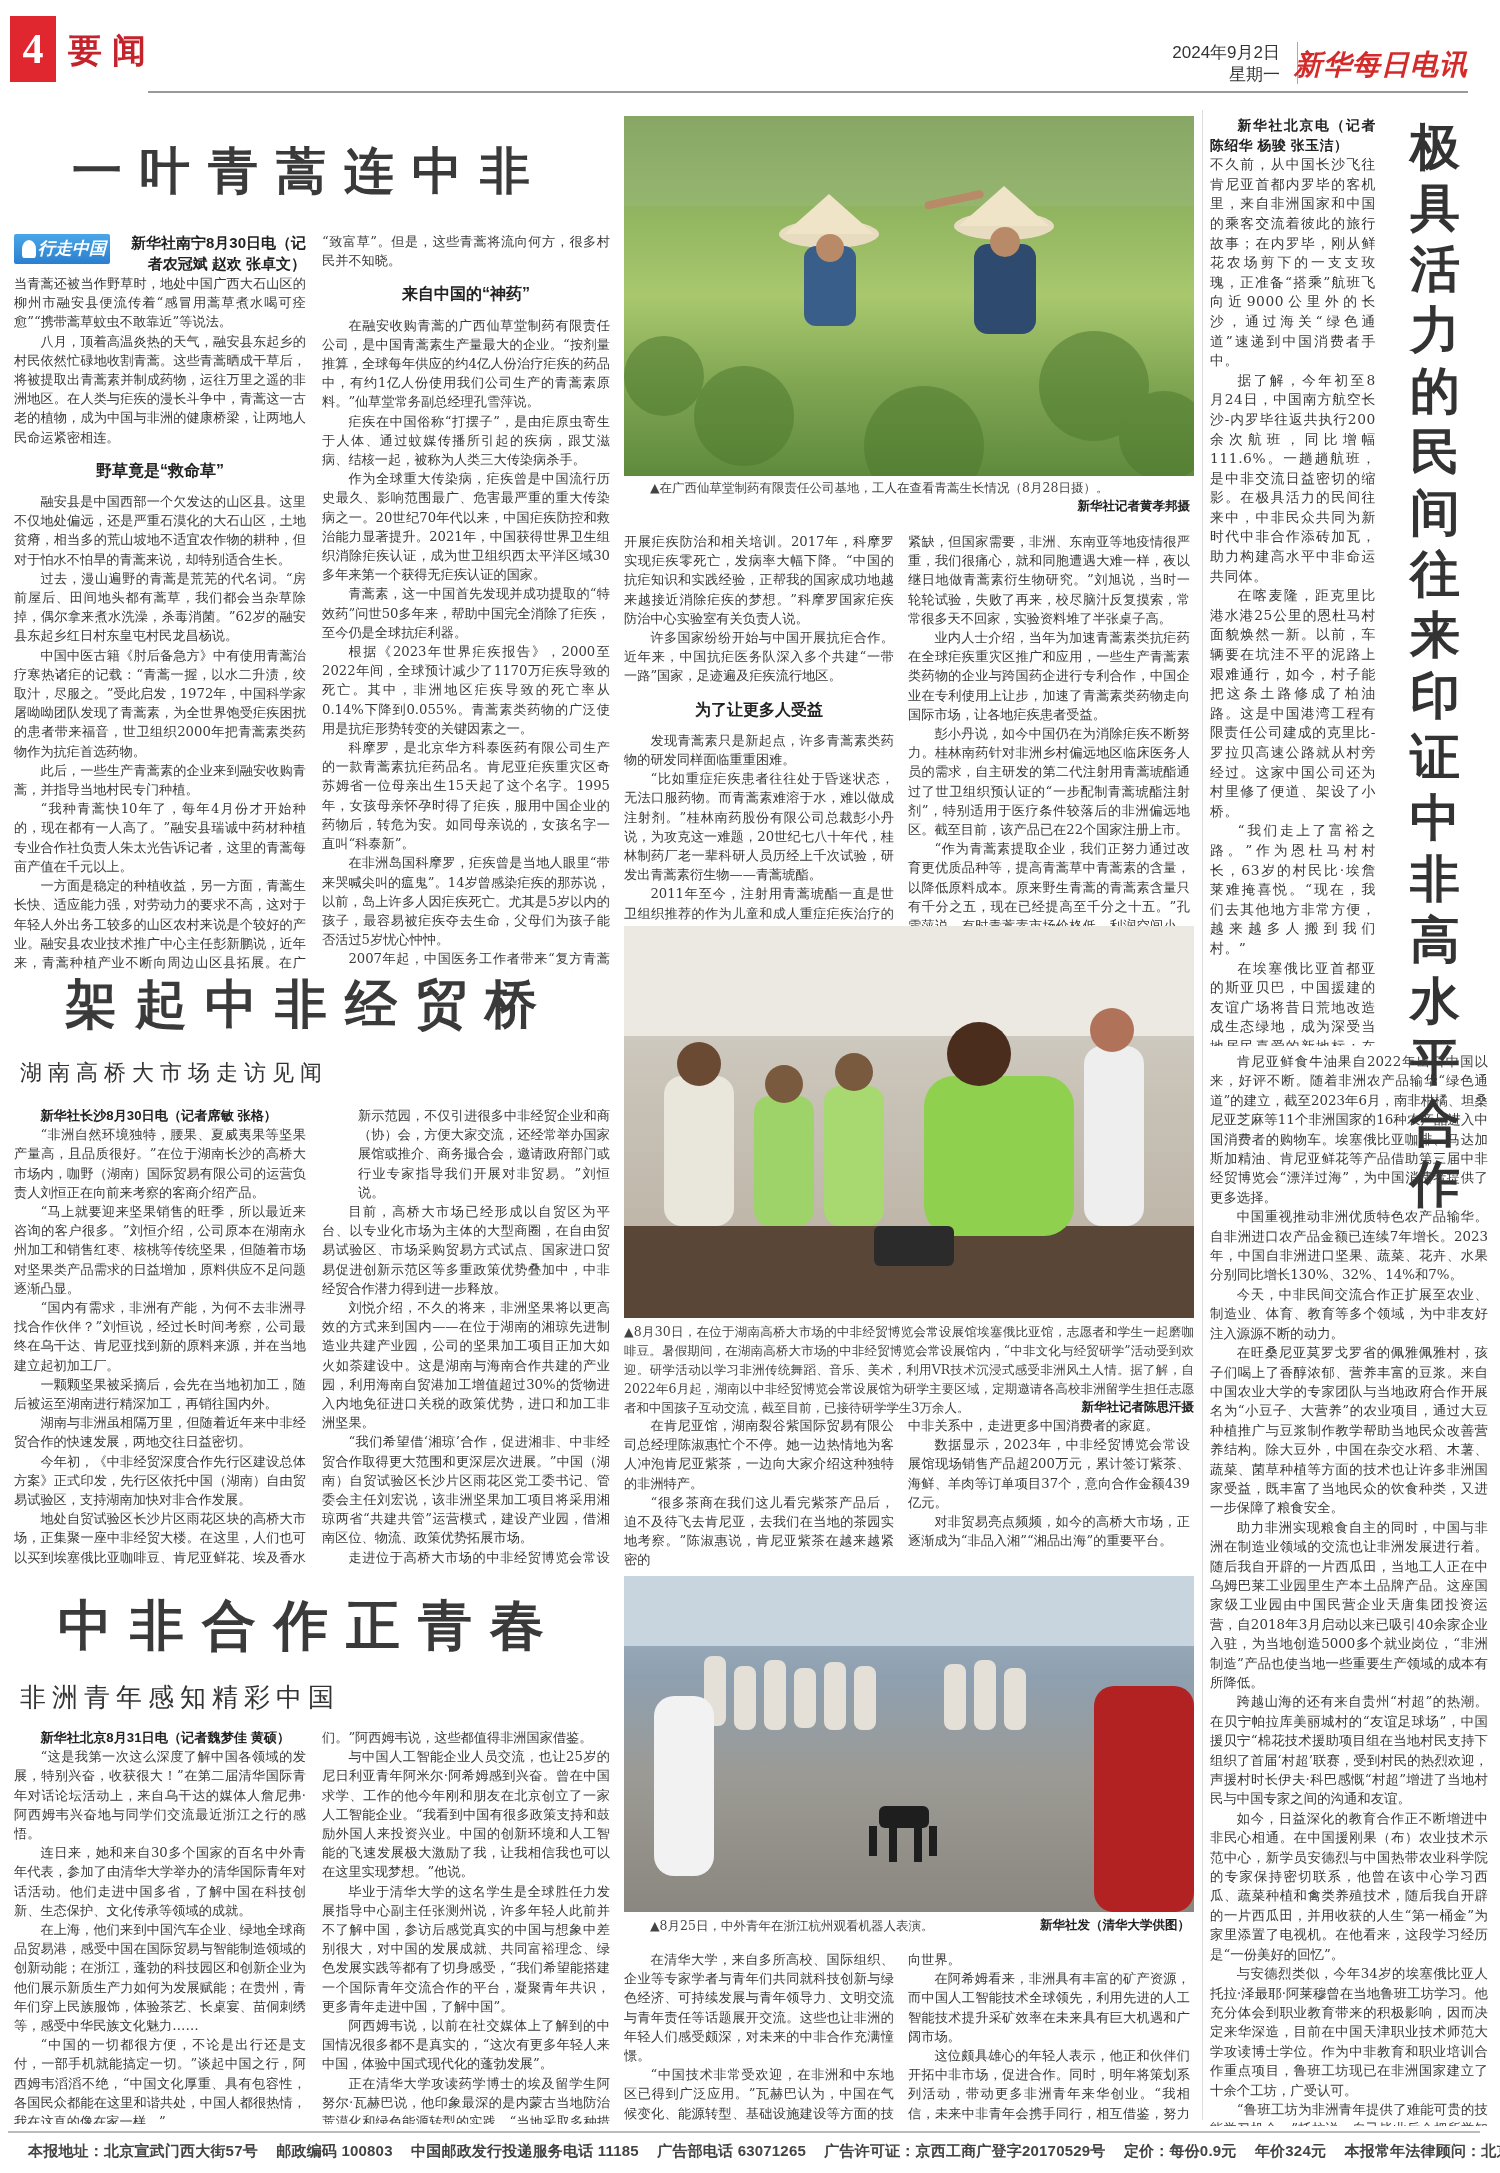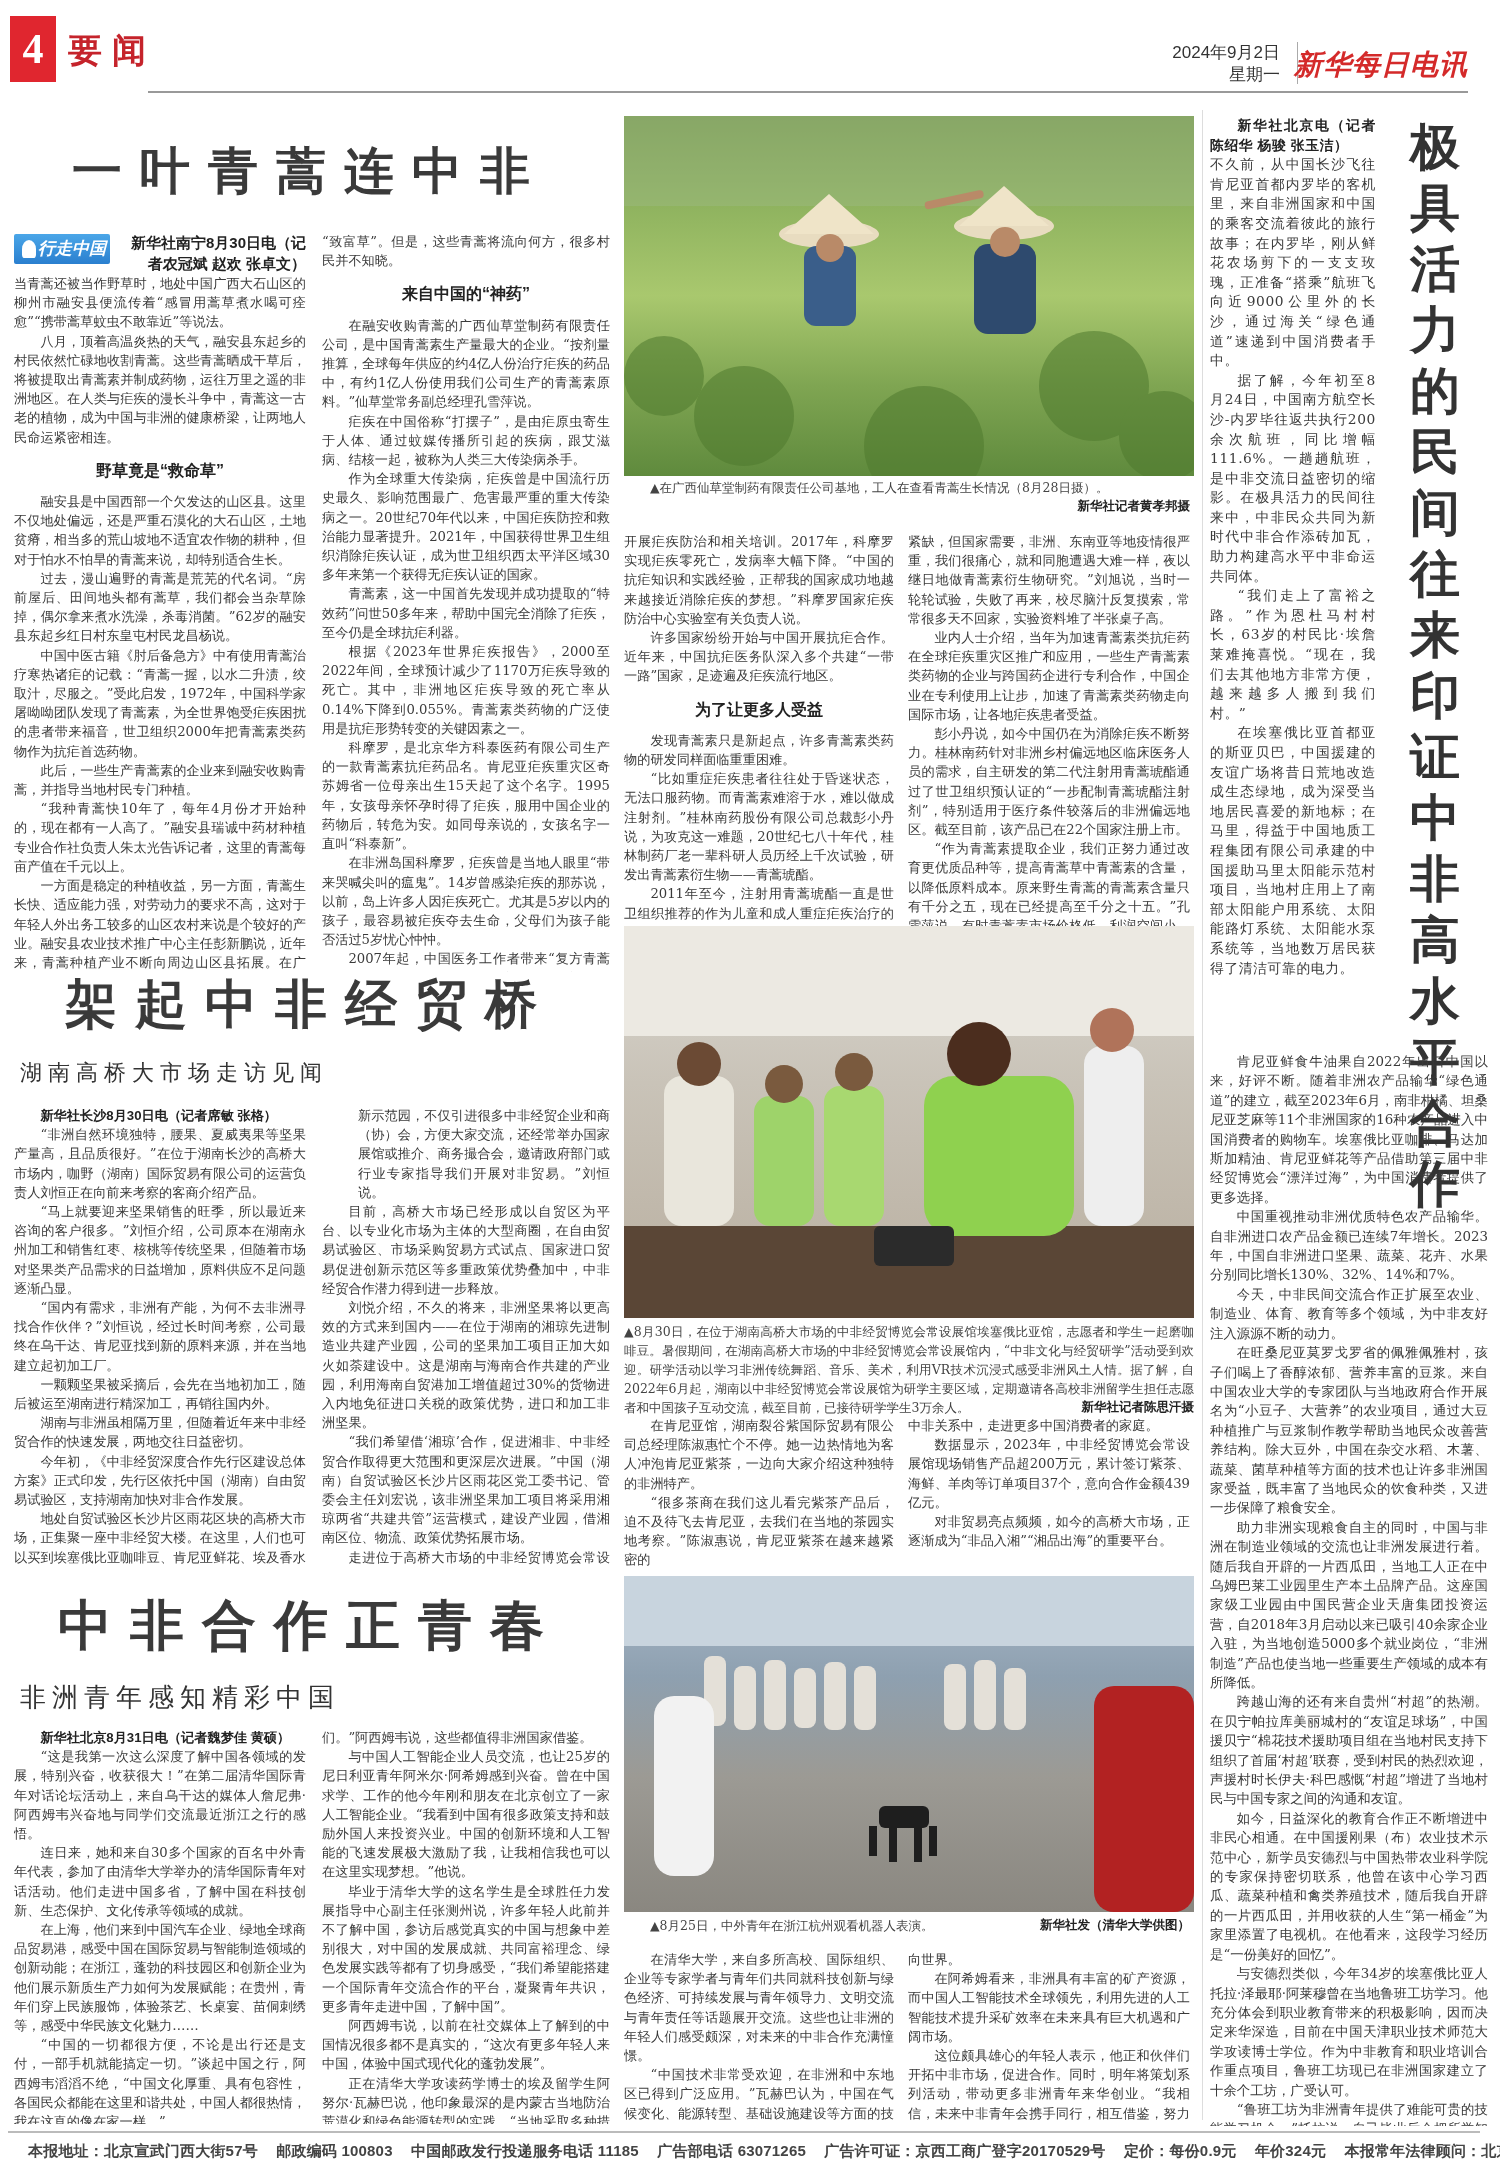--- a/index.html
+++ b/index.html
@@ -247,20 +247,21 @@
 <div class="col-text" style="position:absolute; left:908px; top:1950px; width:282px; height:176px;">
   <p style="text-indent:0;">向世界。</p>
   <p>在阿希姆看来，非洲具有丰富的矿产资源，而中国人工智能技术全球领先，利用先进的人工智能技术提升采矿效率在未来具有巨大机遇和广阔市场。</p>
   <p>这位颇具雄心的年轻人表示，他正和伙伴们开拓中非市场，促进合作。同时，明年将策划系列活动，带动更多非洲青年来华创业。“我相信，未来中非青年会携手同行，相互借鉴，努力探索更多合作，促进共赢发展。”</p>
 </div>
 
 <div class="col-text" style="position:absolute; left:1210px; top:116px; width:166px; height:930px; font-size:13.8px; line-height:19.6px; letter-spacing:0.6px;">
   <div class="lead" style="text-indent:2em;">新华社北京电（记者陈绍华 杨骏 张玉洁）</div>
   <p style="text-indent:0;">不久前，从中国长沙飞往肯尼亚首都内罗毕的客机里，来自非洲国家和中国的乘客交流着彼此的旅行故事；在内罗毕，刚从鲜花农场剪下的一支支玫瑰，正准备“搭乘”航班飞向近9000公里外的长沙，通过海关“绿色通道”速递到中国消费者手中。</p>
   <p>据了解，今年初至8月24日，中国南方航空长沙-内罗毕往返共执行200余次航班，同比增幅111.6%。一趟趟航班，是中非交流日益密切的缩影。在极具活力的民间往来中，中非民众共同为新时代中非合作添砖加瓦，助力构建高水平中非命运共同体。</p>
+  <p>在喀麦隆，距克里比港水港25公里的恩杜马村面貌焕然一新。以前，车辆要在坑洼不平的泥路上艰难通行，如今，村子能把这条土路修成了柏油路。这是中国港湾工程有限责任公司建成的克里比-罗拉贝高速公路就从村旁经过。这家中国公司还为村里修了便道、架设了小桥。</p>
   <p>“我们走上了富裕之路。”作为恩杜马村村长，63岁的村民比·埃詹莱难掩喜悦。“现在，我们去其他地方非常方便，越来越多人搬到我们村。”</p>
   <p>在埃塞俄比亚首都亚的斯亚贝巴，中国援建的友谊广场将昔日荒地改造成生态绿地，成为深受当地居民喜爱的新地标；在马里，得益于中国地质工程集团有限公司承建的中国援助马里太阳能示范村项目，当地村庄用上了南部太阳能户用系统、太阳能路灯系统、太阳能水泵系统等，当地数万居民获得了清洁可靠的电力。</p>
 
 </div>
 
 <div class="vertical-title" id="vtitle">
     <span>极</span>
     <span>具</span>
     <span>活</span>
     <span>力</span>

